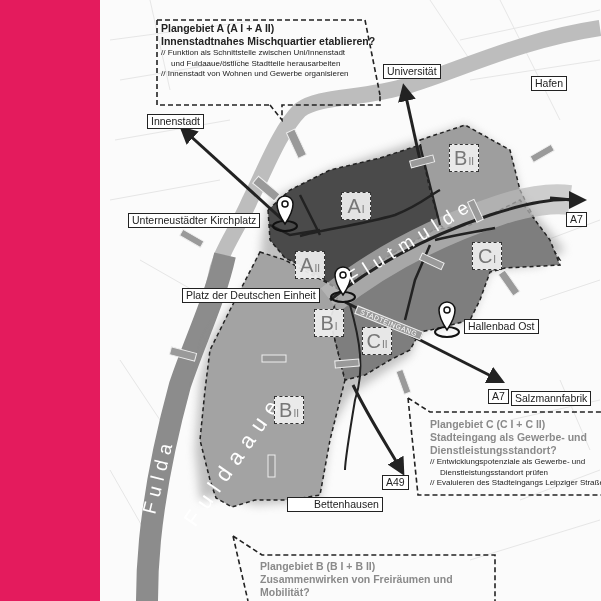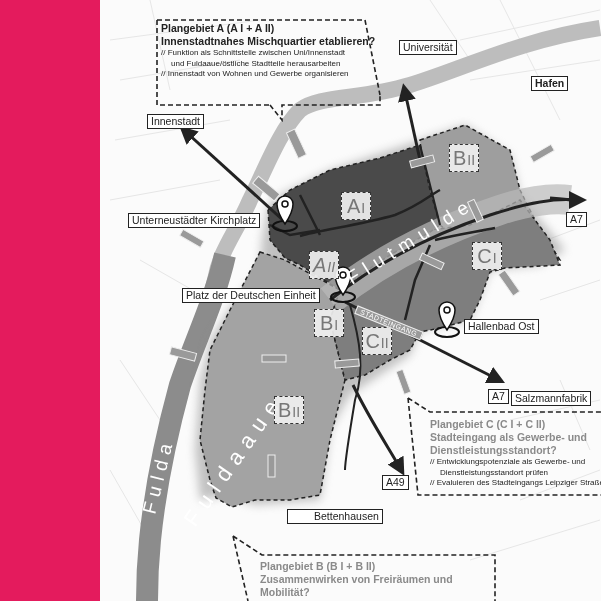--- a/index.html
+++ b/index.html
@@ -2,21 +2,21 @@
 <html><head>
 <meta charset="utf-8">
 <style>
   html, body { margin:0; padding:0; }
   body { width:601px; height:601px; overflow:hidden; background:#ffffff; position:relative; font-family:"Liberation Sans", sans-serif; }
   .pink-bar { position:absolute; left:0; top:0; width:100px; height:601px; }
   .map { position:absolute; left:100px; top:0; width:501px; height:601px; background:#fbfbfb; overflow:hidden; }
   .map svg { position:absolute; left:0; top:0; }
   .place-label { position:absolute; background:#fff; border:1.5px solid #222; padding:0 3px; font-size:10.5px; line-height:13px; color:#222; white-space:nowrap; }
   .zone-label { position:absolute; background:rgba(240,240,240,0.92); border:1.5px dashed #333; font-size:20px; color:#777; text-align:center; line-height:26px; }
-  .zone-label .sub { font-size:14px; margin-left:1px; }
+  .zone-label .sub { font-size:10px; margin-left:1px; }
   .callout { position:absolute; font-size:8px; line-height:10.5px; color:#222; }
   .callout .h { font-size:10.5px; font-weight:bold; line-height:13px; }
   .callout .h.grey { color:#8a8a8a; font-weight:bold; }
   .callout .b { white-space:nowrap; }
   .callout .b.indent { padding-left:10px; }
   .stadt { position:absolute; font-size:7px; color:#fff; letter-spacing:0.5px; background:#9a9a9a; border:1px solid #eee; padding:0 4px; transform-origin:left center; }
 </style>
 </head>
 <body>
 
@@ -101,49 +101,49 @@
     </g>
 
     <text x="0" y="0" transform="translate(155,515) rotate(-76)" font-family="Liberation Sans, sans-serif" font-size="19" fill="#fff" letter-spacing="6" id="tx-river">Fulda</text>
     <text x="0" y="0" transform="translate(195,528) rotate(-55)" font-family="Liberation Sans, sans-serif" font-size="22" fill="#fff" letter-spacing="8" id="tx-aue">Fuldaaue</text>
     <text x="0" y="0" transform="translate(352,285) rotate(-32)" font-family="Liberation Sans, sans-serif" font-size="19" fill="#fff" letter-spacing="7" id="tx-flut">Flutmulde</text>
   </svg>
 
   <div class="zone-label" style="left:241px;top:192px;width:28px;height:26px;">
     <span>A</span><span class="sub">I</span>
   </div>
-  <div class="zone-label" style="left:209px;top:251px;width:28px;height:26px;font-style:italic;">
+  <div class="zone-label" style="left:195px;top:251px;width:28px;height:26px;">
     <span>A</span><span class="sub">II</span>
   </div>
   <div class="zone-label" style="left:349px;top:144px;width:28px;height:26px;">
     <span>B</span><span class="sub">II</span>
   </div>
   <div class="zone-label" style="left:214px;top:309px;width:28px;height:26px;">
     <span>B</span><span class="sub">I</span>
   </div>
   <div class="zone-label" style="left:372px;top:242px;width:28px;height:26px;">
     <span>C</span><span class="sub">I</span>
   </div>
   <div class="zone-label" style="left:262px;top:327px;width:28px;height:26px;">
     <span>C</span><span class="sub">II</span>
   </div>
   <div class="zone-label" style="left:174px;top:396px;width:28px;height:26px;">
     <span>B</span><span class="sub">II</span>
   </div>
 
   <div class="stadt" style="left:256px;top:305px;transform:rotate(22deg);">STADTEINGANG</div>
 
-  <div class="place-label" style="left:283px;top:40px;margin-left:16px;">Universität</div>
-  <div class="place-label" style="left:431px;top:76px;font-weight:bold;">Hafen</div>
+  <div class="place-label" style="left:283px;top:64px;">Universität</div>
+  <div class="place-label" style="left:431px;top:76px;">Hafen</div>
   <div class="place-label" style="left:47px;top:114px;">Innenstadt</div>
   <div class="place-label" style="left:28px;top:213px;">Unterneustädter Kirchplatz</div>
   <div class="place-label" style="left:82px;top:288px;text-align:center;">Platz der Deutschen Einheit</div>
   <div class="place-label" style="left:364px;top:319px;">Hallenbad Ost</div>
   <div class="place-label" style="left:411px;top:351px;margin-top:40px;">Salzmannfabrik</div>
-  <div class="place-label" style="left:187px;top:509px;padding-left:26px;">Bettenhausen</div>
+  <div class="place-label" style="left:187px;top:497px;padding-left:26px;">Bettenhausen</div>
   <div class="place-label" style="left:466px;top:212px;">A7</div>
   <div class="place-label" style="left:388px;top:389px;">A7</div>
   <div class="place-label" style="left:282px;top:475px;">A49</div>
 
   <svg width="501" height="601" viewBox="100 0 501 601" style="pointer-events:none;">
     <g stroke="#222" stroke-width="1.6" fill="none" stroke-dasharray="5 3">
       <path d="M157,20 L365,20 L380,95 M157,20 L157,105 L270,105 M270,105 L282,120 L282,105 L380,105 L380,95"></path>
       <path d="M408,398 L430,412 L601,412 M408,398 L418,495 L601,495"></path>
       <path d="M233,536 L262,555 L495,555 L495,601 M233,536 L248,601"></path>
     </g>

